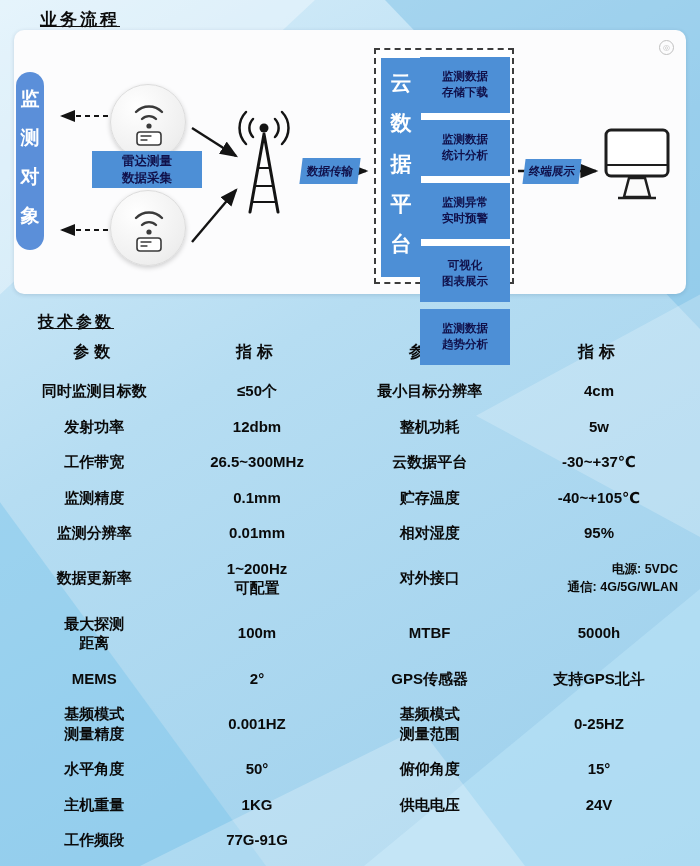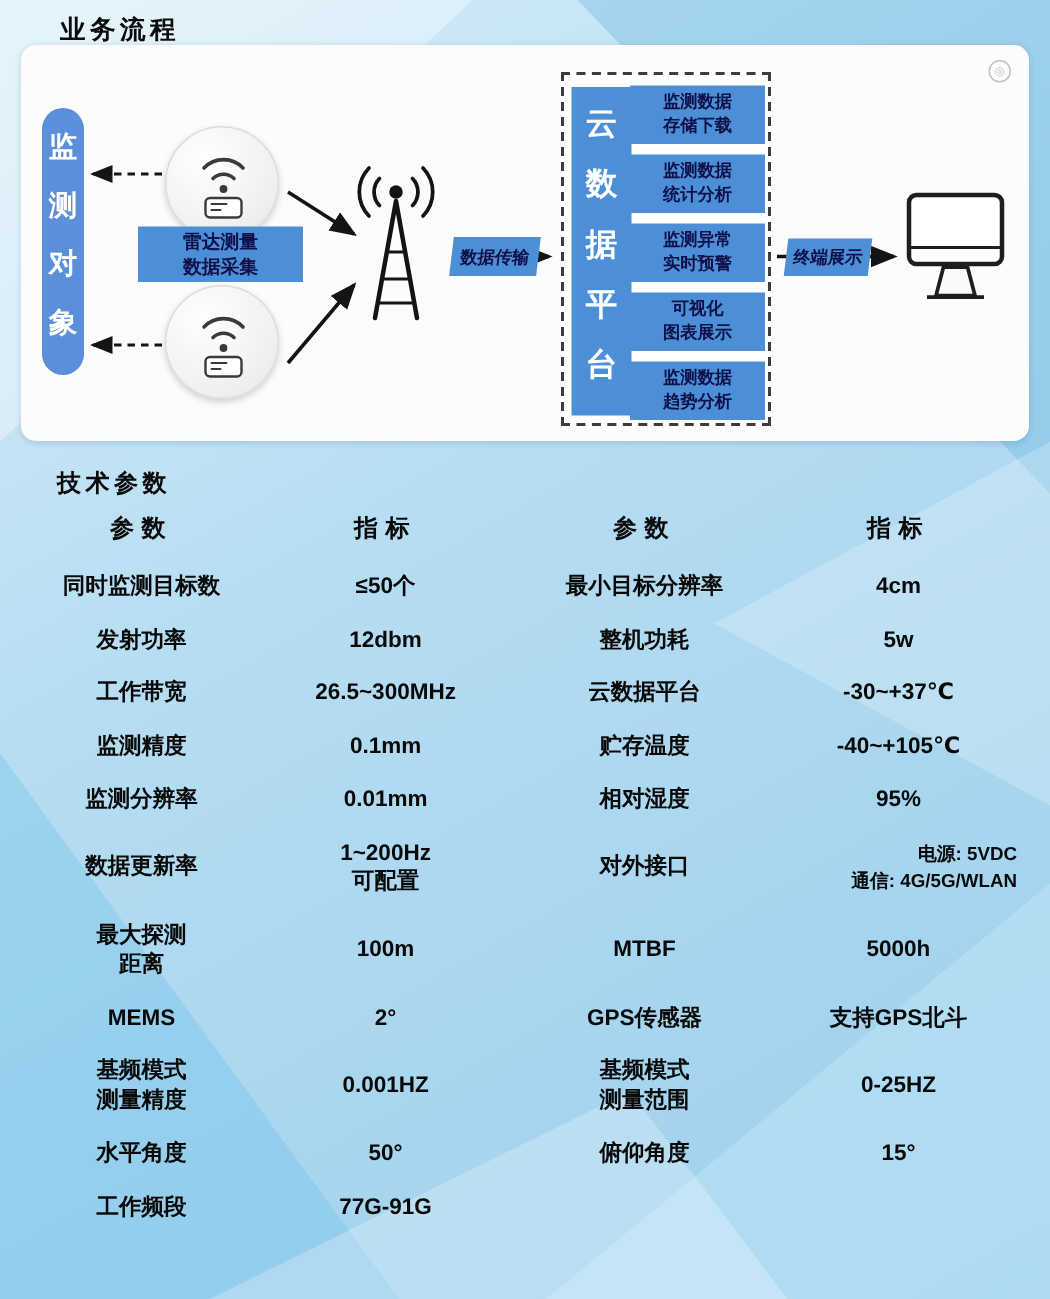--- a/index.html
+++ b/index.html
@@ -16,39 +16,39 @@
   .bg-2 { clip-path:polygon(55% 0,100% 0,100% 38%); background:rgba(110,185,228,0.40); }
   .bg-3 { clip-path:polygon(100% 34%,100% 62%,68% 48%); background:rgba(255,255,255,0.22); }
   .bg-4 { clip-path:polygon(0 58%,38% 100%,0 100%); background:rgba(125,198,235,0.45); }
   .bg-5 { clip-path:polygon(100% 68%,100% 100%,52% 100%); background:rgba(185,226,246,0.65); }
   .bg-6 { clip-path:polygon(20% 100%,60% 84%,75% 100%); background:rgba(255,255,255,0.25); }
 
   .layer { position:absolute; inset:0; z-index:1; }
 
   .section-title {
     position:absolute;
-    font-size:17px; font-weight:bold; letter-spacing:3px; color:#0c0c0c;
+    font-size:17px; font-weight:bold; letter-spacing:3px; color:#0c0c0c;text-decoration:underline;
   }
   #flow-title { left:40px; top:8px; }
   #params-title { left:38px; top:312px; font-size:16px; }
 
   
   .card {
     position:absolute; left:14px; top:30px; width:672px; height:264px;
     background:#fcfcfd; border-radius:10px;
     box-shadow:0 1px 4px rgba(0,40,80,0.15);
   }
   .card .overlay { position:absolute; left:0; top:0; }
 
   .vbar {
     position:absolute; background:var(--bar-blue,#5b8fd9); color:#fff;
     font-weight:bold; text-align:center; word-break:break-all;
   }
   #monitored-object-bar {
-    left:14px; top:42px; width:28px; height:178px;
+    left:2px; top:42px; width:28px; height:178px;
     font-size:19px; line-height:2.05; padding-top:8px; border-radius:14px;
   }
   .device-circle {
     position:absolute; width:76px; height:76px; border-radius:50%;
     background:radial-gradient(circle at 35% 30%, #ffffff 0%, #efefef 70%, #e4e4e4 100%);
     border:1px solid #dcdcdc; box-shadow:0 2px 5px rgba(0,0,0,0.18);
   }
   #device-1 { left:96px; top:54px; }
   #device-2 { left:96px; top:160px; }
 
@@ -65,21 +65,21 @@
     position:absolute; left:360px; top:18px; width:140px; height:236px;
     border:2px dashed #3c3c3c; background:#ffffff; z-index:2;
   }
   #cloud-platform-bar {
     left:5px; top:8px; width:40px; height:219px;
     font-size:21px; line-height:1.92; padding-top:5px;
     background:var(--accent-blue,#4d8fd6);
   }
   .cloud-items { position:absolute; left:44px; top:7px; width:90px; }
   .cloud-item {
-    width:90px; height:39px; margin-bottom:7px;
+    width:90px; height:56px; margin-bottom:7px;
     background:var(--accent-blue,#4d8fd6); color:var(--label-text,#10104a);
     font-size:11.5px; font-weight:bold; line-height:1.35;
     display:flex; align-items:center; justify-content:center; text-align:center;
     white-space:pre-line;
   }
   .watermark {
     position:absolute; right:12px; top:10px; width:15px; height:15px;
     border-radius:50%; border:1.5px solid #c0c0c0;
     display:flex; align-items:center; justify-content:center;
     color:#c0c0c0; font-size:8px;
@@ -281,20 +281,26 @@
 测量范围</td>
           <td>0-25HZ</td>
         </tr>
         <tr>
           <td>水平角度</td>
           <td>50°</td>
           <td>俯仰角度</td>
           <td>15°</td>
         </tr>
         <tr>
+          <td>主机重量</td>
+          <td>1KG</td>
+          <td>供电电压</td>
+          <td>24V</td>
+        </tr>
+        <tr>
           <td>工作频段</td>
           <td>77G-91G</td>
           <td></td>
           <td></td>
         </tr>
       </tbody>
   </table>
 
 </div>
 

